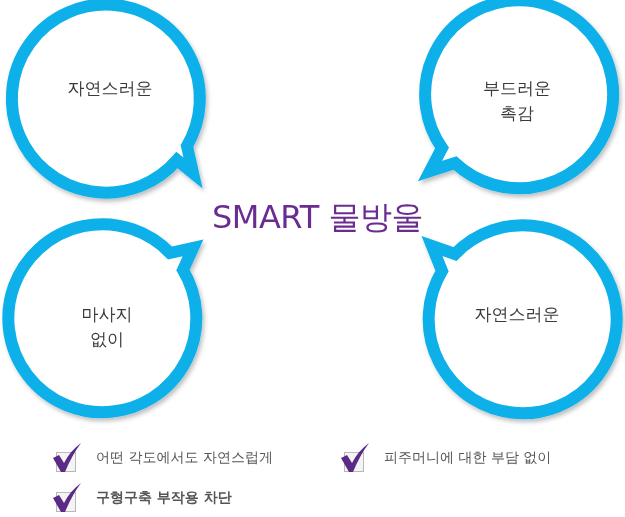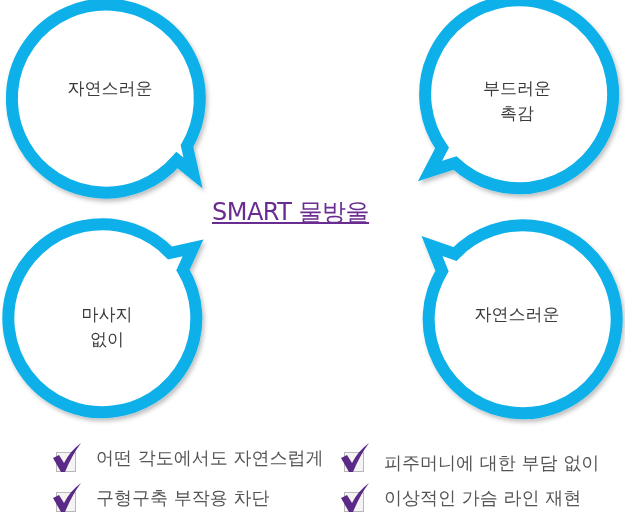--- a/index.html
+++ b/index.html
@@ -3,28 +3,28 @@
 <meta charset="utf-8">
 <style>
   html, body { margin:0; padding:0; background:#ffffff; }
   body { width:625px; height:517px; position:relative; overflow:hidden;
          font-family:"DejaVu Sans", sans-serif; }
   .stage { position:absolute; left:0; top:0; width:625px; height:517px;padding-left:24px; }
   svg.bubbles { position:absolute; left:0; top:0; }
   .bubble-text { position:absolute; width:160px; text-align:center;
                  color:#3a3a3a; font-size:17px; line-height:25px; }
   .bubble-text span { display:block; }
-  .title { position:absolute; left:212px; top:196px; width:200px; text-align:left;
-           font-size:24px; color:#6a2c91; letter-spacing:-0.5px; white-space:nowrap;text-decoration:underline; }
+  .title { position:absolute; left:212px; top:196px; width:200px; text-align:center;
+           font-size:32px; color:#6a2c91; letter-spacing:-0.5px; white-space:nowrap; }
   .check-item { position:absolute; height:34px; display:flex; align-items:center; }
   .check-box { position:relative; width:34px; height:34px; margin-right:12px; }
   .check-box .box { position:absolute; left:6px; top:11px; width:18px; height:18px;
                     border:1px solid #b8b8b8; background:#f4f4f4; }
   .check-box svg { position:absolute; left:0; top:0; }
-  .check-label { font-size:18px; color:#555555; white-space:nowrap; }
+  .check-label { font-size:14px; color:#555555; white-space:nowrap; }
 </style>
 </head>
 <body>
 
 <div class="stage">
 
   <svg class="bubbles" width="625" height="517" viewBox="0 0 625 517">
     <defs>
       <filter id="sh" x="-20%" y="-20%" width="140%" height="140%">
         <feDropShadow dx="2" dy="3" stdDeviation="2" flood-color="#000" flood-opacity="0.25"></feDropShadow>
@@ -72,43 +72,34 @@
   <div class="check-item" style="left:50px; top:441px;">
     <div class="check-box">
       <div class="box"></div>
       <svg width="34" height="34" viewBox="0 0 34 34">
         <path d="M3 17 L9 14 L14 22 Q20 10 31 2 Q22 14 15 31 L11 31 Z" fill="#5b2a86"></path>
       </svg>
     </div>
     <span class="check-label">어떤 각도에서도 자연스럽게</span>
   </div>
 
-  <div class="check-item" style="left:338px; top:441px;align-items:flex-end;">
+  <div class="check-item" style="left:338px; top:441px;">
     <div class="check-box">
       <div class="box"></div>
       <svg width="34" height="34" viewBox="0 0 34 34">
         <path d="M3 17 L9 14 L14 22 Q20 10 31 2 Q22 14 15 31 L11 31 Z" fill="#5b2a86"></path>
       </svg>
     </div>
     <span class="check-label">피주머니에 대한 부담 없이</span>
   </div>
 
-  <div class="check-item" style="left:50px; top:481px;">
+  <div class="check-item" style="left:50px; top:481px;font-weight:bold;">
     <div class="check-box">
       <div class="box"></div>
       <svg width="34" height="34" viewBox="0 0 34 34">
         <path d="M3 17 L9 14 L14 22 Q20 10 31 2 Q22 14 15 31 L11 31 Z" fill="#5b2a86"></path>
       </svg>
     </div>
     <span class="check-label">구형구축 부작용 차단</span>
   </div>
 
-  <div class="check-item" style="left:338px; top:481px;">
-    <div class="check-box">
-      <div class="box"></div>
-      <svg width="34" height="34" viewBox="0 0 34 34">
-        <path d="M3 17 L9 14 L14 22 Q20 10 31 2 Q22 14 15 31 L11 31 Z" fill="#5b2a86"></path>
-      </svg>
-    </div>
-    <span class="check-label">이상적인 가슴 라인 재현</span>
-  </div>
 
 </div>
 
 </body></html>

